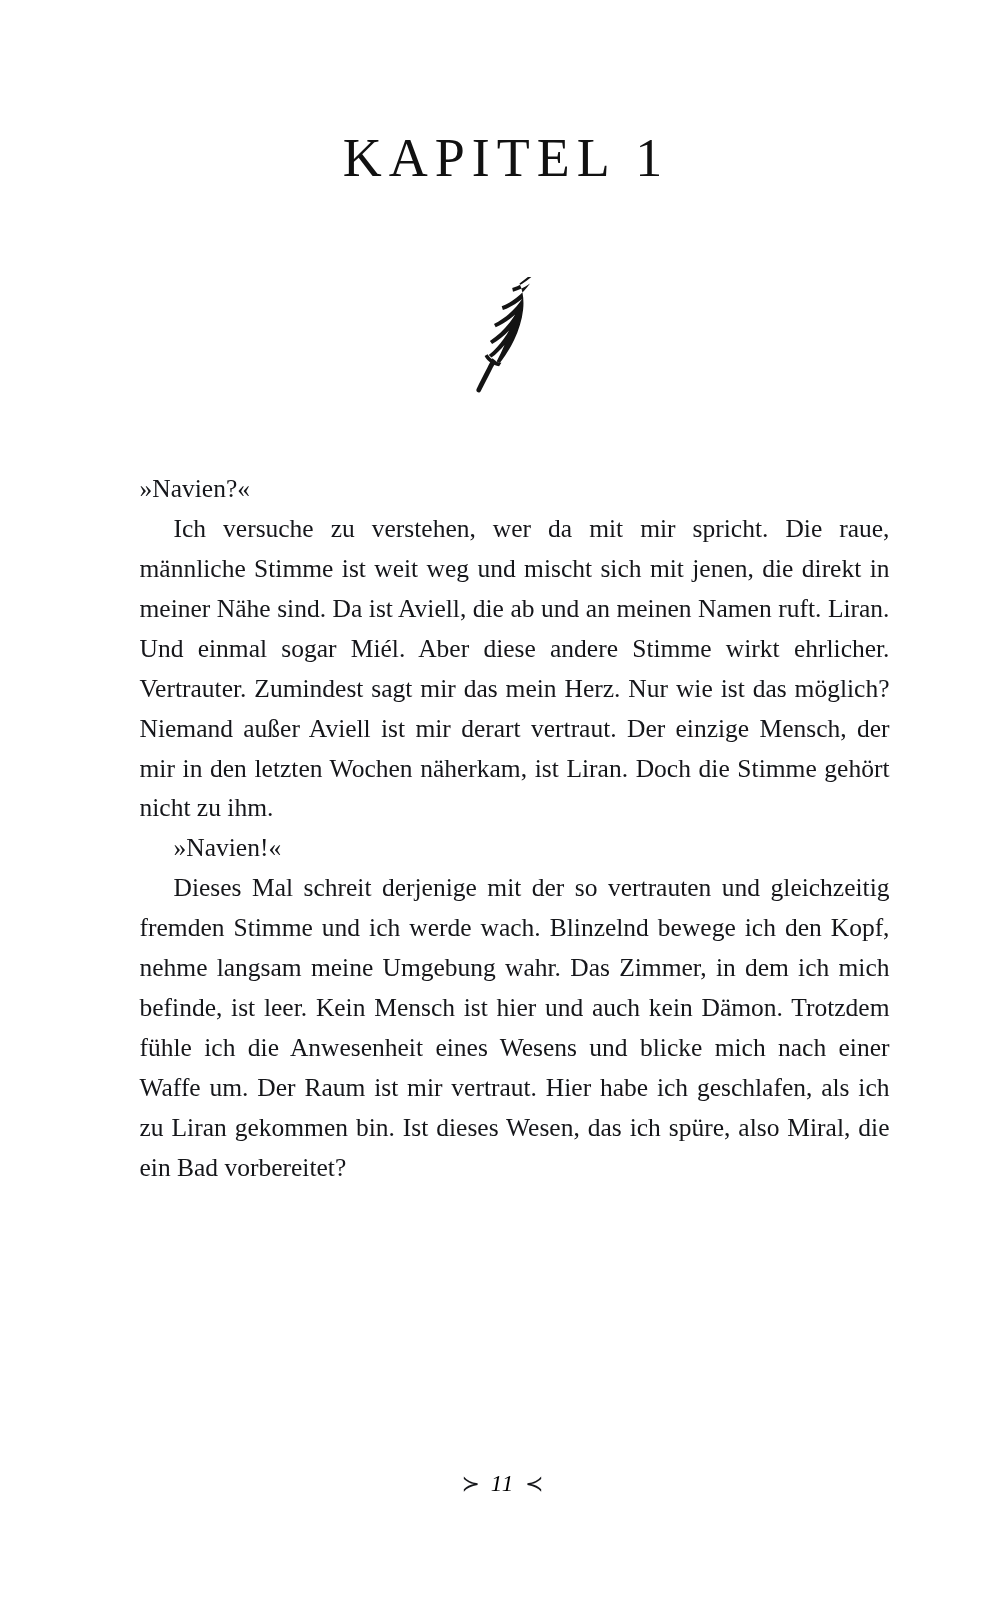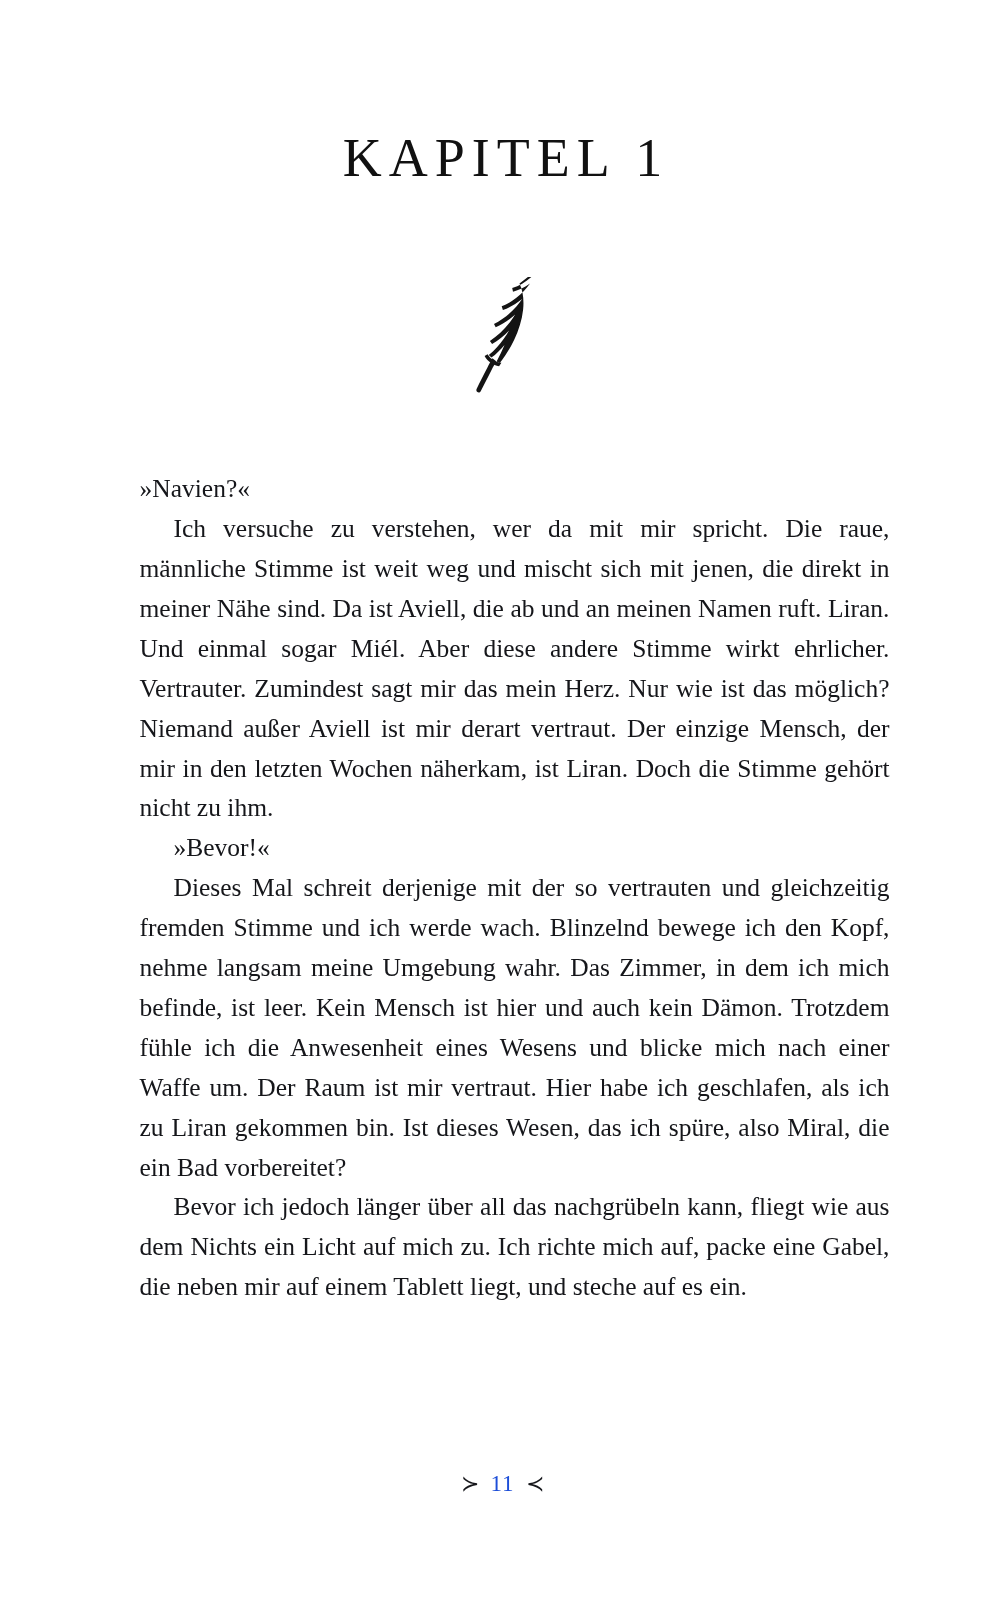--- a/index.html
+++ b/index.html
@@ -65,22 +65,23 @@
     left: 0;
     right: 0;
     bottom: 103px;
     display: flex;
     align-items: center;
     justify-content: center;
     gap: 11px;
   }
   .folio {
     font-size: 23px;
-    color: #1d4ed8;
+    color: #000000;
     letter-spacing: 1px;
+    font-style: italic;
   }
   .flourish {
     color: #15161a;
     font-size: 22px;
     line-height: 1;
     display: inline-block;
   }
   .flourish.right {
     transform: scaleX(-1);
   }
@@ -98,23 +99,22 @@
         <path d="M62.5 6.5c3.6 7.8 4.6 16.8 3.6 26.2-1.1 10.3-4.4 20.6-9 30.2-4.1 8.6-9.1 16.4-14.3 23.1l-3.2-1.6c2.9-5.3 5.6-10.8 7.9-16.4-4 4.9-8.4 9.2-13.1 12.6l-2.6-2.6c5.6-4.6 10.6-10.2 15-16.3 1.9-2.7 3.7-5.5 5.3-8.3-5.2 5.4-11 10.1-17 13.6l-2.2-3.1c7.3-4.8 14.1-11.2 19.8-18.5 2-2.6 3.8-5.2 5.5-7.9-6 5.4-12.7 9.9-19.5 12.8l-1.7-3.4c8.2-4 16-10.1 22.4-17.4 2.1-2.4 4-4.9 5.7-7.4-6 4.8-12.6 8.6-19.2 10.8l-1.2-3.6c8.1-3.1 15.9-8.5 22.2-15.2 2.3-2.4 4.3-4.9 6.1-7.5-5.4 3.8-11.2 6.7-17 8.2l-.8-3.7c7.4-2.2 14.6-6.6 20.5-12.4 2.3-2.2 4.3-4.6 6.1-7.1z"></path>
         <path d="M39.2 84.3c-1.3 2.4-3 5.6-4.9 9.3-3.4 6.6-7.3 14.4-10.6 20.6-.6 1.2-2.2 1.6-3.3.8-1-.7-1.3-2-.8-3.1 3-6.3 7-14.2 10.6-21 2-3.8 3.8-7.1 5.2-9.6l3.8 3z"></path>
         <path d="M30.6 77.2c1.5 2.4 3.6 4.6 6 6.1 2.4 1.5 5.1 2.4 7.8 2.5l-2.3 3.5c-3.1-.5-6-1.8-8.5-3.6-2.5-1.8-4.6-4.1-6-6.7l3-1.8z"></path>
       </g>
     </svg>
   </div>
 
   <div class="text-block">
     <p class="">»Navien?«</p>
     <p class="indent">Ich versuche zu verstehen, wer da mit mir spricht. Die raue, männliche Stimme ist weit weg und mischt sich mit jenen, die direkt in meiner Nähe sind. Da ist Aviell, die ab und an meinen Namen ruft. Liran. Und einmal sogar Miél. Aber diese andere Stimme wirkt ehrlicher. Vertrauter. Zumindest sagt mir das mein Herz. Nur wie ist das möglich? Niemand außer Aviell ist mir derart vertraut. Der einzige Mensch, der mir in den letzten Wochen näherkam, ist Liran. Doch die Stimme gehört nicht zu ihm.</p>
-    <p class="indent">»Bevor!«</p>
+    <p class="indent">»Navien!«</p>
     <p class="indent">Dieses Mal schreit derjenige mit der so vertrauten und gleichzeitig fremden Stimme und ich werde wach. Blinzelnd bewege ich den Kopf, nehme langsam meine Umgebung wahr. Das Zimmer, in dem ich mich befinde, ist leer. Kein Mensch ist hier und auch kein Dämon. Trotzdem fühle ich die Anwesenheit eines Wesens und blicke mich nach einer Waffe um. Der Raum ist mir vertraut. Hier habe ich geschlafen, als ich zu Liran gekommen bin. Ist dieses Wesen, das ich spüre, also Miral, die ein Bad vorbereitet?</p>
-    <p class="indent">Bevor ich jedoch länger über all das nachgrübeln kann, fliegt wie aus dem Nichts ein Licht auf mich zu. Ich richte mich auf, packe eine Gabel, die neben mir auf einem Tablett liegt, und steche auf es ein.</p>
   </div>
 
   <div class="footer">
     <span class="flourish">≻</span>
     <span class="folio">11</span>
     <span class="flourish right">≻</span>
   </div>
 
 </div>
 

